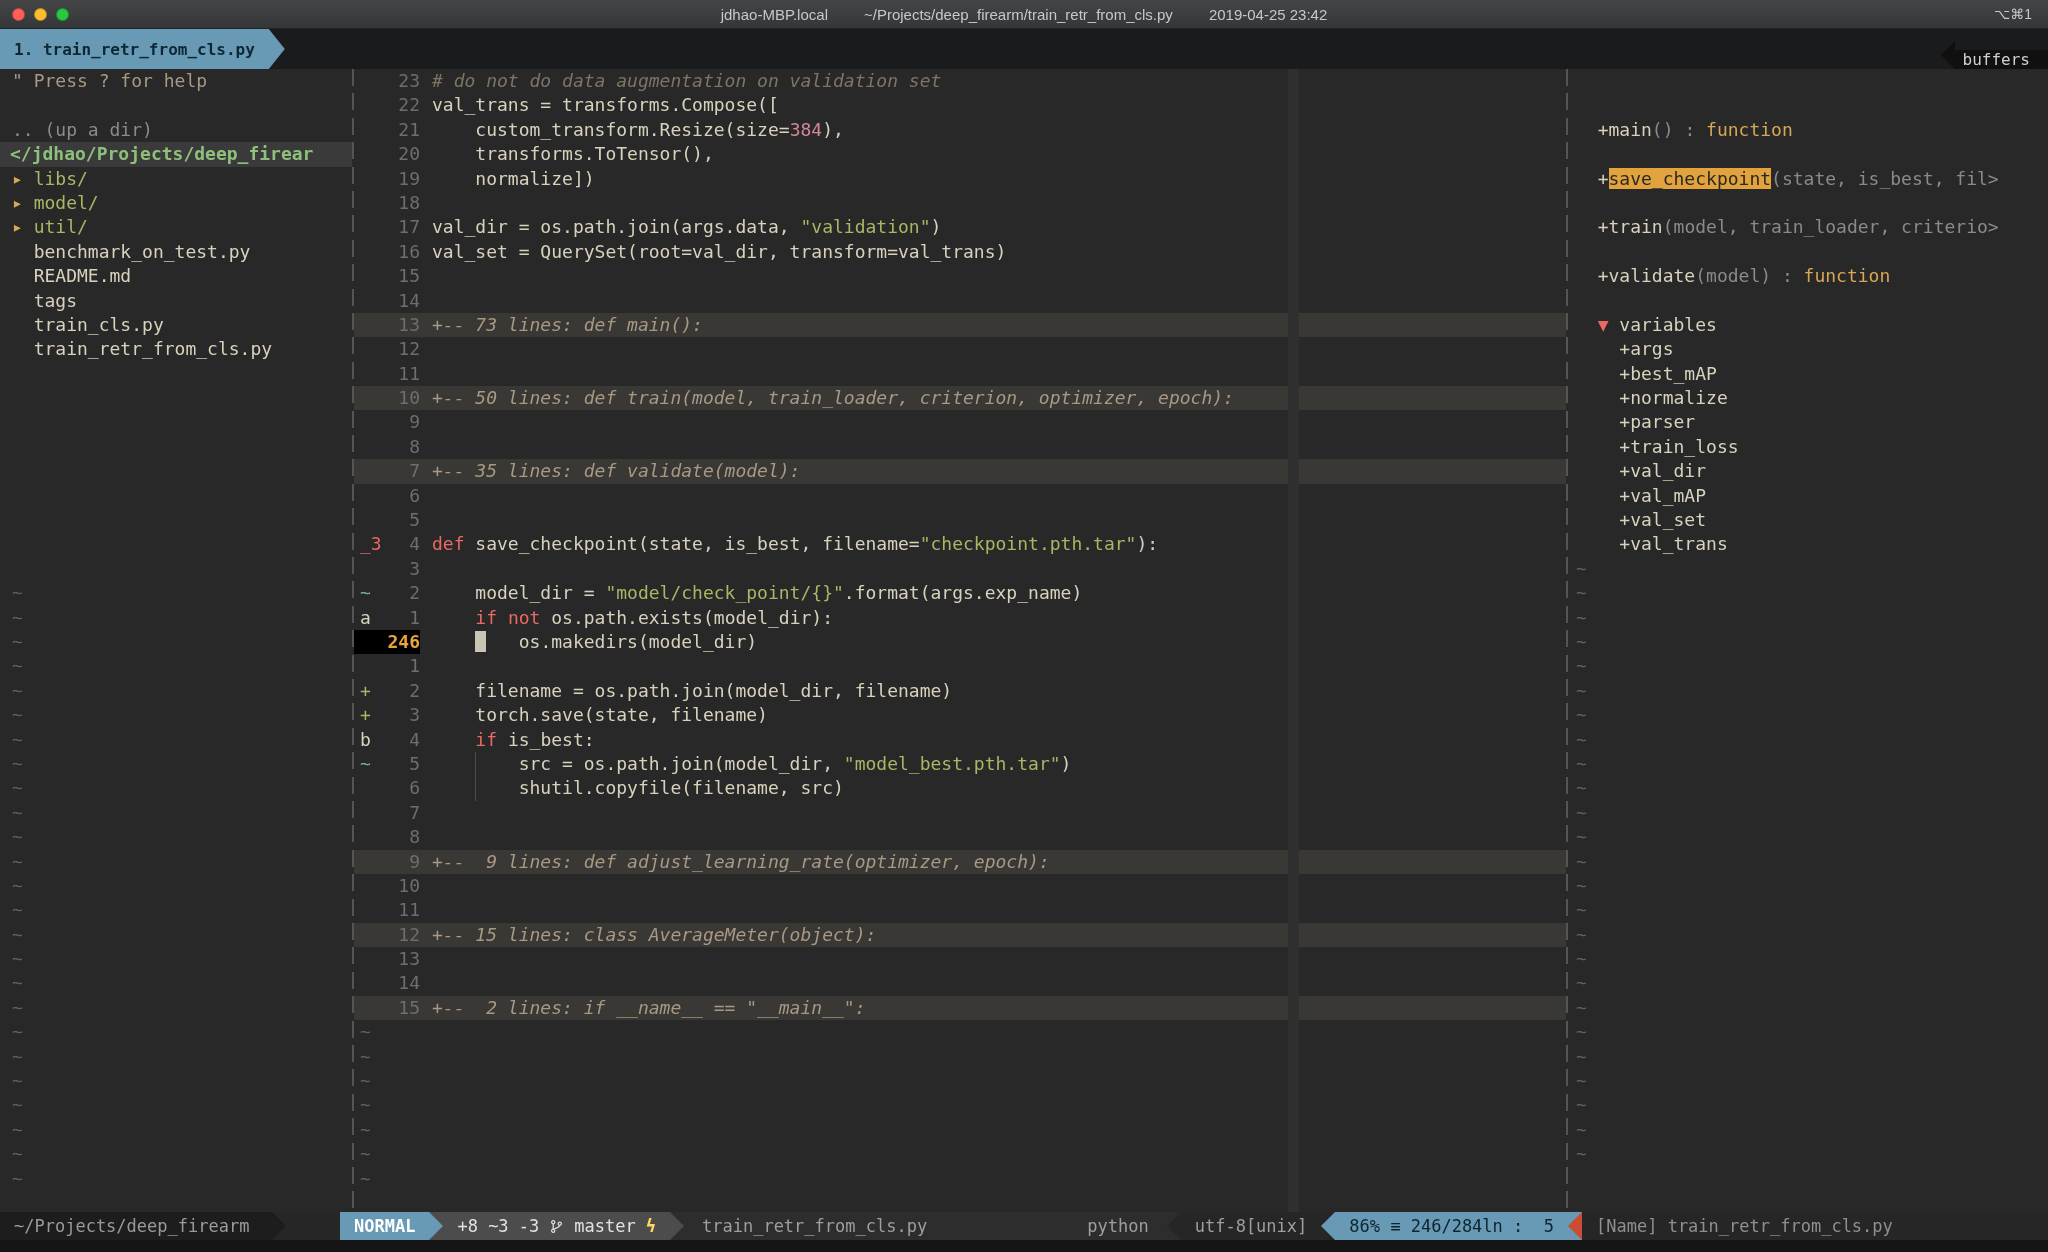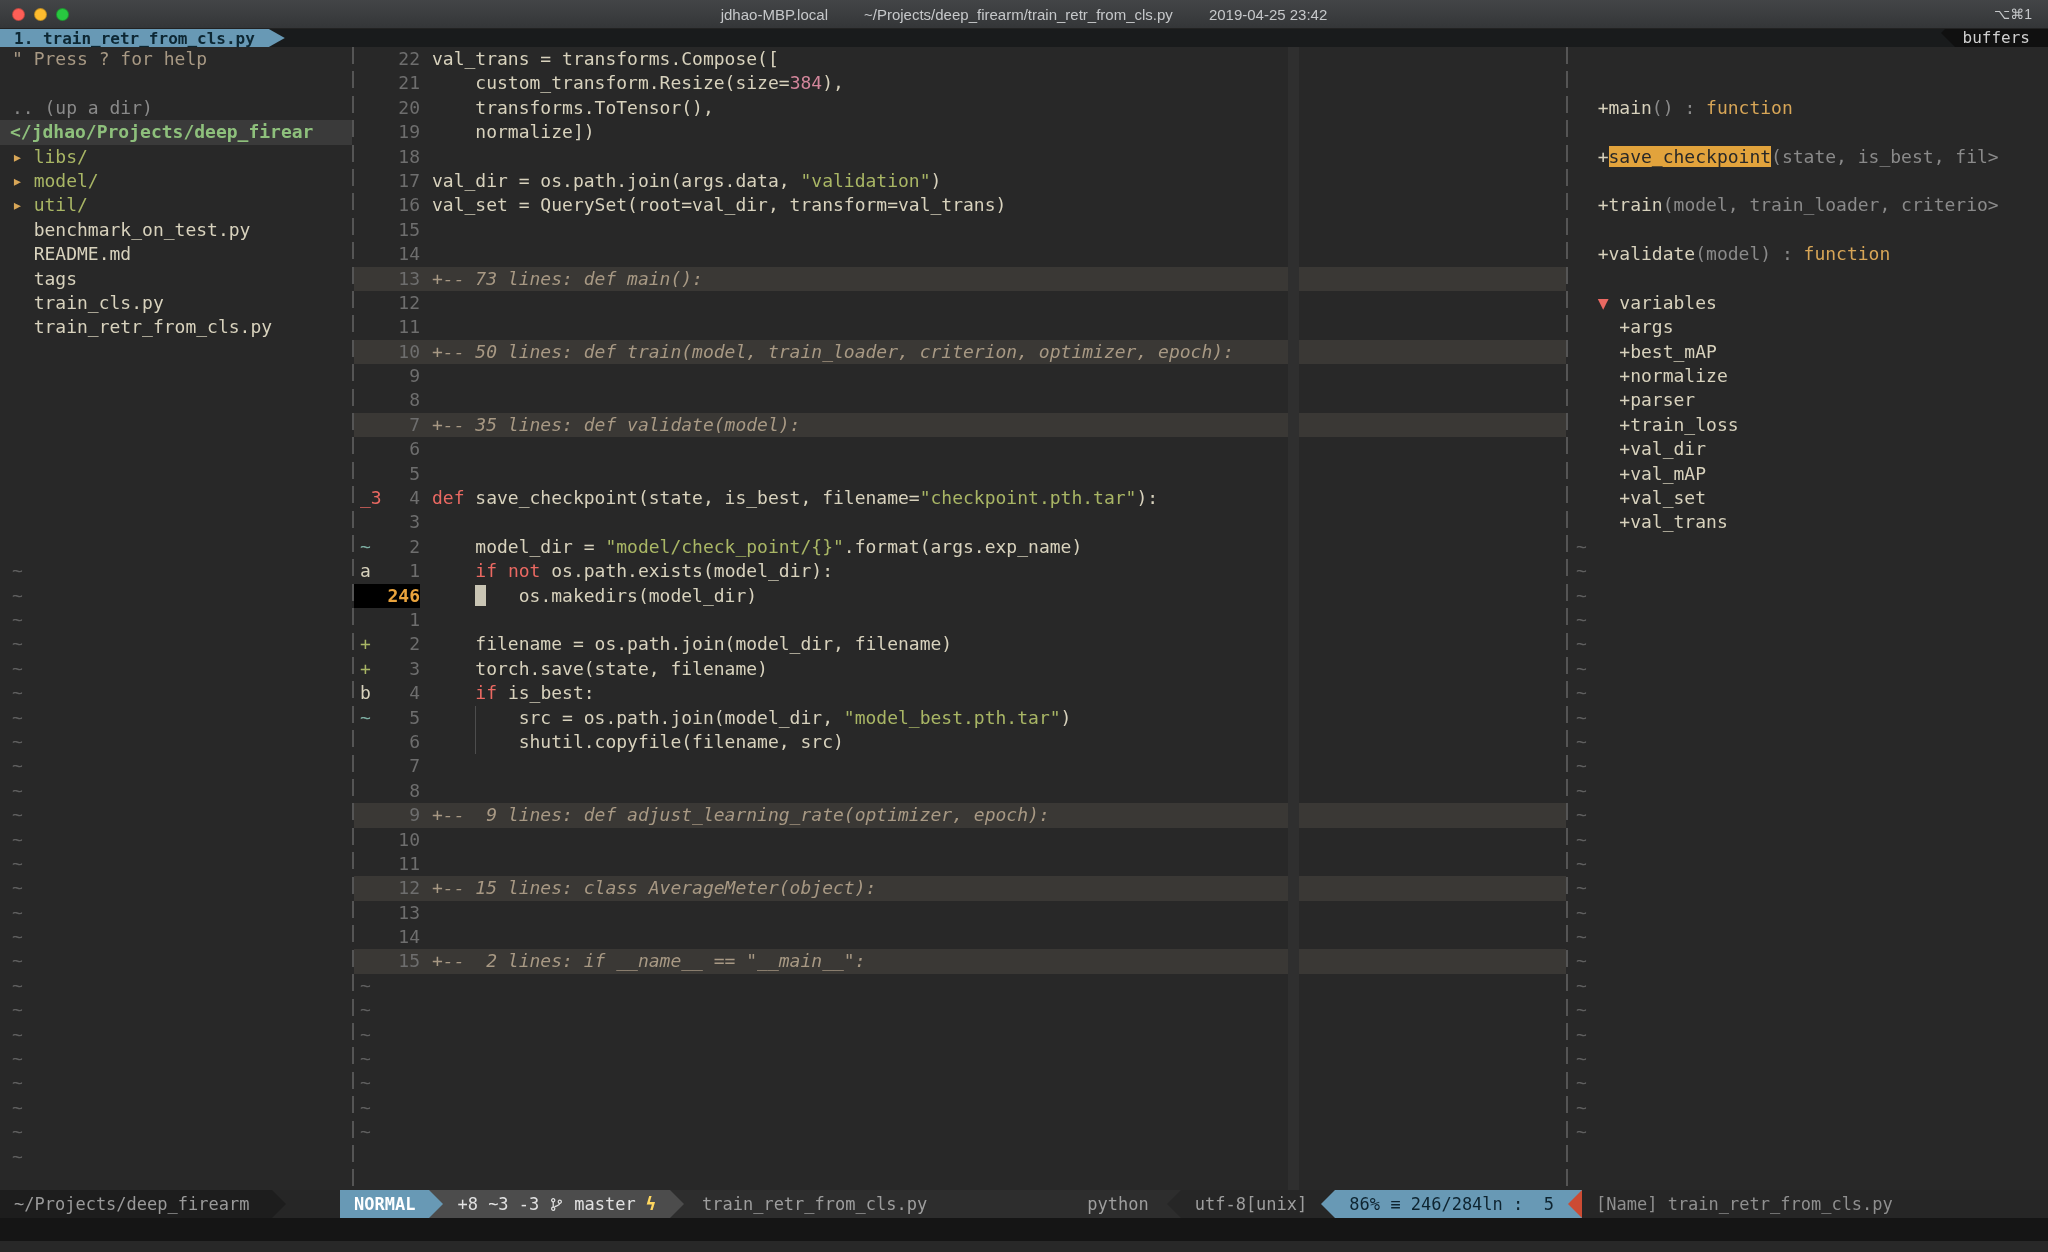--- a/index.html
+++ b/index.html
@@ -15,21 +15,21 @@
   
   .titlebar{height:29px;display:flex;align-items:center;background:linear-gradient(#434547,#343638);
     border-bottom:1px solid #222;color:#c6c8ca;font-family:"Liberation Sans",sans-serif;font-size:15px;position:relative}
   .lights{display:flex;gap:9px;margin-left:12px}
   .light{width:13px;height:13px;border-radius:50%;border:1px solid rgba(0,0,0,.25)}
   .l-red{background:#ff5f57}.l-yel{background:#febc2e}.l-grn{background:#28c840}
   .tb-title{position:absolute;left:50%;transform:translateX(-50%);display:flex;gap:36px;white-space:nowrap}
   .tb-right{margin-left:auto;margin-right:16px;font-size:14px;color:#c6c8ca}
 
   
-  .tabline{height:18px;background:#191b1c;display:flex;align-items:stretch;font-size:16px}
+  .tabline{height:40px;background:#191b1c;display:flex;align-items:stretch;font-size:16px}
   .tab{background:var(--blue);color:#0d2733;display:flex;align-items:center;padding:0 30px 0 14px;font-weight:bold;
     clip-path:polygon(0 0,calc(100% - 16px) 0,100% 50%,calc(100% - 16px) 100%,0 100%);white-space:pre}
   .tab-right{margin-left:auto;display:flex;align-items:flex-end}
   .buf-arrow{width:0;height:0;border-top:14.5px solid transparent;border-bottom:14.5px solid transparent;border-right:14px solid #101010}
   .buffers{background:#101010;color:#cfcfcf;display:flex;align-items:center;padding:0 18px 0 8px}
 
   
   .main{display:flex;height:1143px;background:var(--bg);font-size:18px}
 
   .nerdtree{width:352px;overflow:hidden}
@@ -158,20 +158,21 @@
         <div class="nt-row"><span class="tilde">~</span></div>
         <div class="nt-row"><span class="tilde">~</span></div>
         <div class="nt-row"><span class="tilde">~</span></div>
         <div class="nt-row"><span class="tilde">~</span></div>
         <div class="nt-row"><span class="tilde">~</span></div>
       </div>
     <div class="vsep"></div>
     <div class="editor">
       <div class="colorcolumn"></div>
       <div>
+          <div class="ed-row"><span class="sign"></span><span class="lnum">23</span><span class="code"><span class="seg-com"># do not do data augmentation on validation set</span></span></div>
           <div class="ed-row"><span class="sign"></span><span class="lnum">22</span><span class="code"><span class="seg-fg">val_trans = transforms.Compose([</span></span></div>
           <div class="ed-row"><span class="sign"></span><span class="lnum">21</span><span class="code"><span class="seg-fg">    custom_transform.Resize(size=</span><span class="seg-lit">384</span><span class="seg-fg">),</span></span></div>
           <div class="ed-row"><span class="sign"></span><span class="lnum">20</span><span class="code"><span class="seg-fg">    transforms.ToTensor(),</span></span></div>
           <div class="ed-row"><span class="sign"></span><span class="lnum">19</span><span class="code"><span class="seg-fg">    normalize])</span></span></div>
           <div class="ed-row"><span class="sign"></span><span class="lnum">18</span><span class="code"></span></div>
           <div class="ed-row"><span class="sign"></span><span class="lnum">17</span><span class="code"><span class="seg-fg">val_dir = os.path.join(args.data, </span><span class="seg-str">"validation"</span><span class="seg-fg">)</span></span></div>
           <div class="ed-row"><span class="sign"></span><span class="lnum">16</span><span class="code"><span class="seg-fg">val_set = QuerySet(root=val_dir, transform=val_trans)</span></span></div>
           <div class="ed-row"><span class="sign"></span><span class="lnum">15</span><span class="code"></span></div>
           <div class="ed-row"><span class="sign"></span><span class="lnum">14</span><span class="code"></span></div>
           <div class="ed-row fold"><span class="sign"></span><span class="lnum">13</span><span class="code"><span class="seg-fold">+-- 73 lines: def main():</span></span></div>

